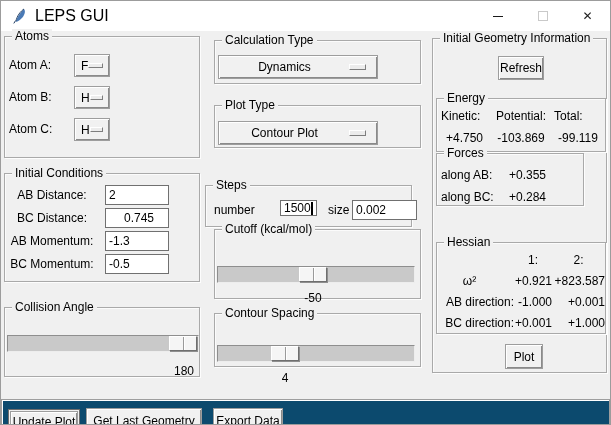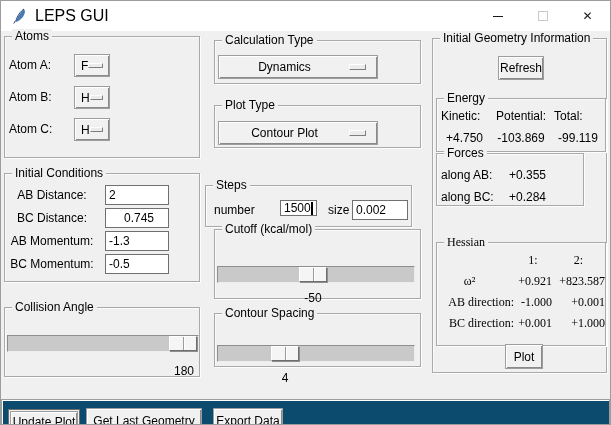--- a/index.html
+++ b/index.html
@@ -169,21 +169,21 @@
   </div>
 
   <div class="group" style="left:204px; top:172px; width:207px; height:42px;margin-top:12px;">
     <span class="group-title">Steps</span>
     <span class="abs label" style="left:8px; top:14px; line-height:20px;">number</span>
     <div class="abs entry" style="left:74px; top:14px; width:37px; height:16px;text-align:right;">
       <span>1500</span>
         <span class="text-cursor"></span>
     </div>
     <span class="abs label" style="left:122px; top:14px; line-height:20px;">size</span>
-    <div class="abs entry" style="left:146px; top:14px; width:56px; height:20px;">
+    <div class="abs entry" style="left:146px; top:14px; width:65px; height:20px;">
       <span>0.002</span>
     </div>
   </div>
 
   <div class="group" style="left:213px; top:228px; width:207px; height:70px;">
     <span class="group-title">Cutoff (kcal/mol)</span>
     <span class="scale-value" style="left:78px; top:17px; width:40px; text-align:center;">-50</span>
     <div class="trough" style="left:2px; top:36px; width:198px;">
       <div class="thumb" style="left:81px;"></div>
     </div>
@@ -219,21 +219,21 @@
     </div>
 
     <div class="group" style="left:3px; top:114px; width:148px; height:53px;">
       <span class="group-title">Forces</span>
       <span class="abs label" style="left:4px; top:14px;">along AB:</span>
       <span class="abs label" style="left:72px; top:14px;">+0.355</span>
       <span class="abs label" style="left:4px; top:36px;">along BC:</span>
       <span class="abs label" style="left:72px; top:36px;">+0.284</span>
     </div>
 
-    <div class="group" style="left:3px; top:203px; width:170px; height:104px;font-family:Liberation Serif, serif;">
+    <div class="group" style="left:3px; top:203px; width:170px; height:92px;">
       <span class="group-title">Hessian</span>
       <div class="hessian-grid">
         <span class="c hl"></span>
         <span class="c hh">1:</span>
         <span class="c hh">2:</span>
 
         <span class="c hl center">ω²</span>
         <span class="c hv">+0.921</span>
         <span class="c hv">+823.587</span>
 

